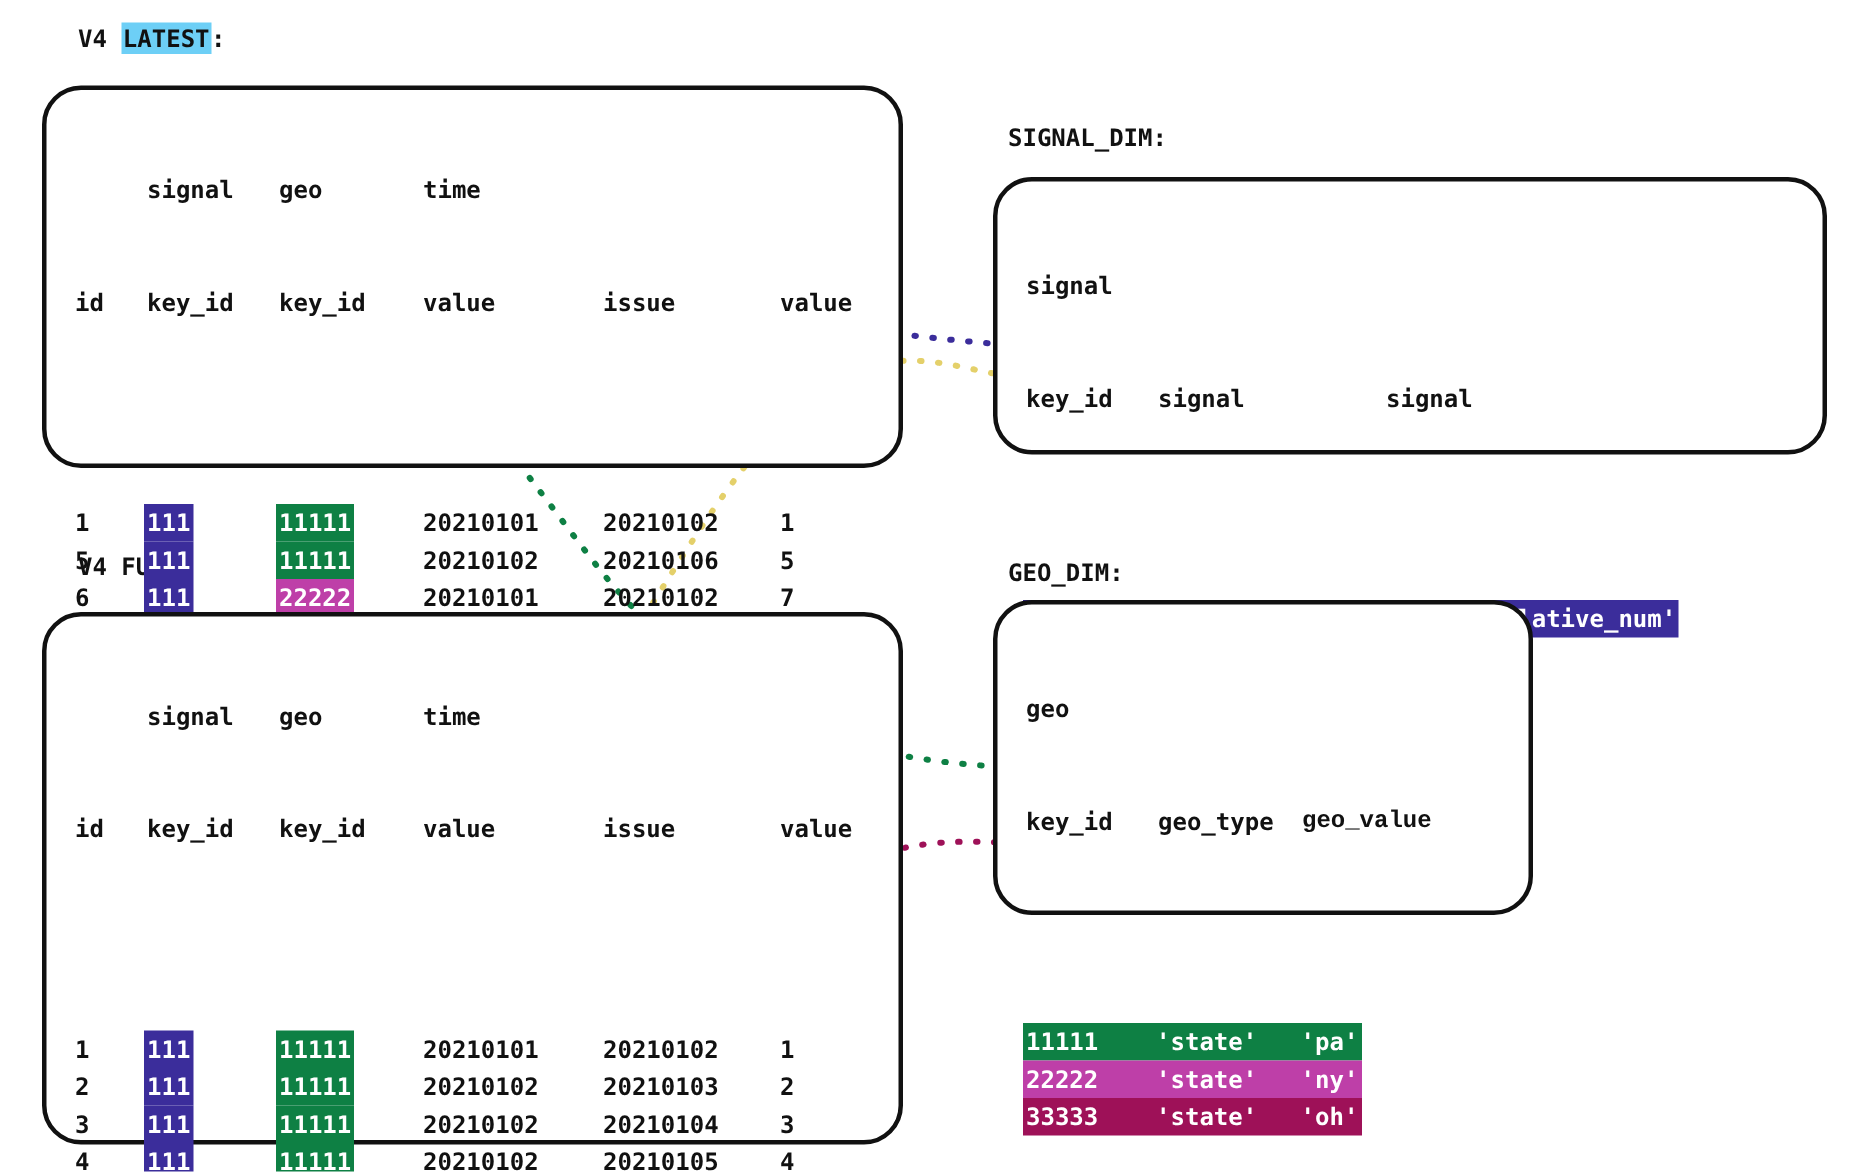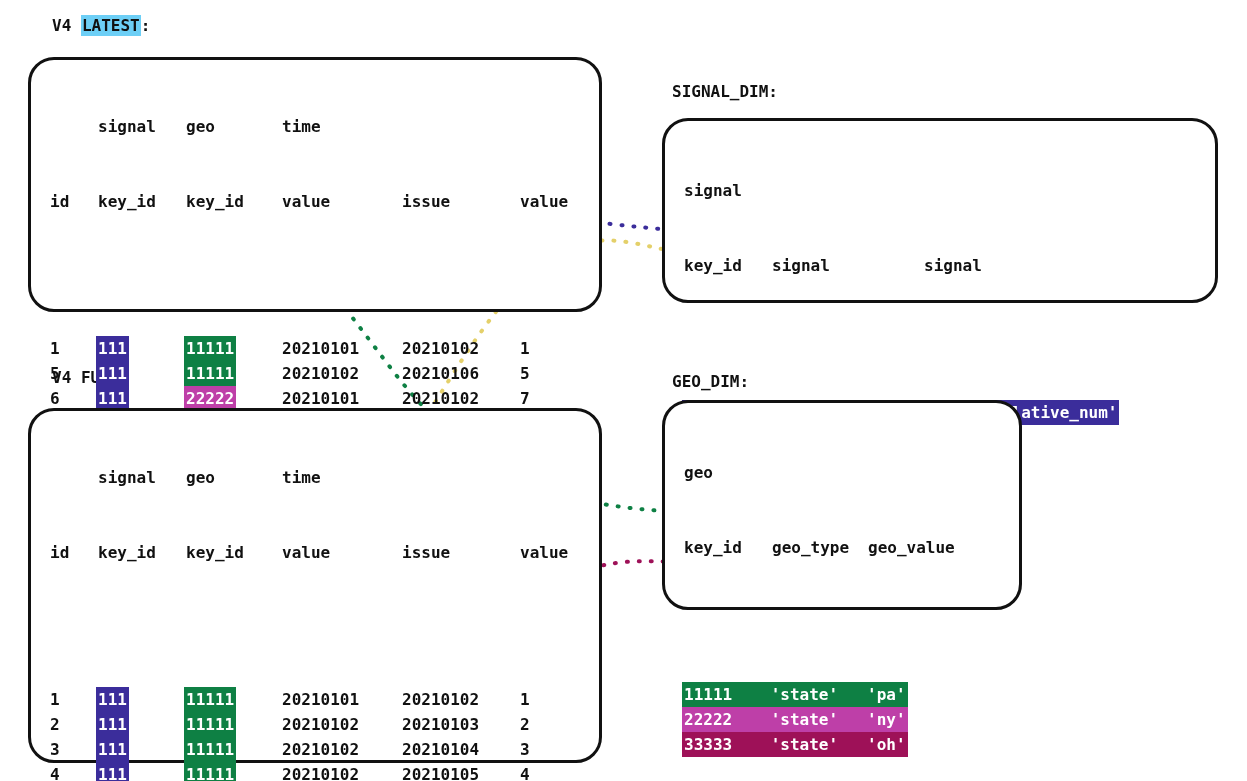--- a/index.html
+++ b/index.html
@@ -183,20 +183,20 @@
   </div>
 
   <div class="box" style="left:662px; top:400px; width:360px; height:210px;"></div>
   <div class="tbl" style="left:684px; top:410px; width:330px;">
     <div class="trow">
       <span class="cell hdr" style="left:0px;">geo</span>
     </div>
     <div class="trow">
       <span class="cell hdr" style="left:0px;">key_id</span>
       <span class="cell hdr" style="left:88px;">geo_type</span>
-      <span class="cell hdr" style="left:184px;">geo_value</span>
+      <span class="cell hdr" style="left:184px;font-family:Liberation Mono, monospace;">geo_value</span>
     </div>
     <div class="trow" style="height:22px;"></div>
     <div id="geo-dim-rows"><div class="trow"><span class="cell chip" style="left: 0px; background: rgb(14, 128, 68);">11111    'state'   'pa'</span></div><div class="trow"><span class="cell chip" style="left: 0px; background: rgb(190, 63, 168);">22222    'state'   'ny'</span></div><div class="trow"><span class="cell chip" style="left: 0px; background: rgb(158, 17, 88);">33333    'state'   'oh'</span></div></div>
     
   </div>
 
 </div>
 
 </body></html>

